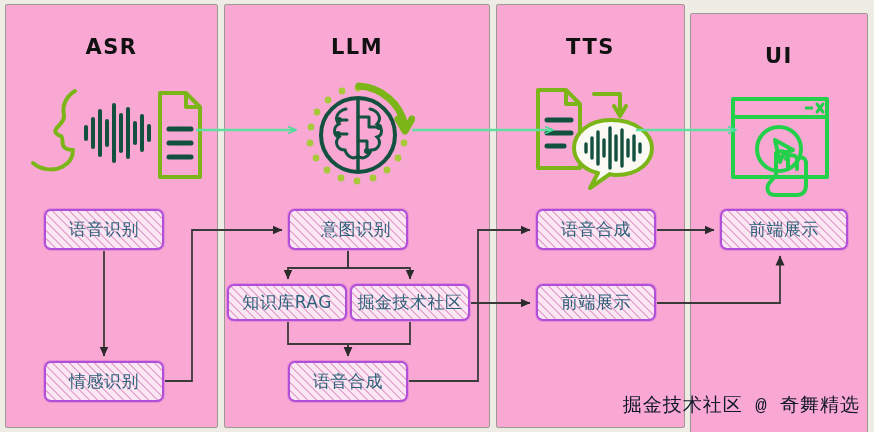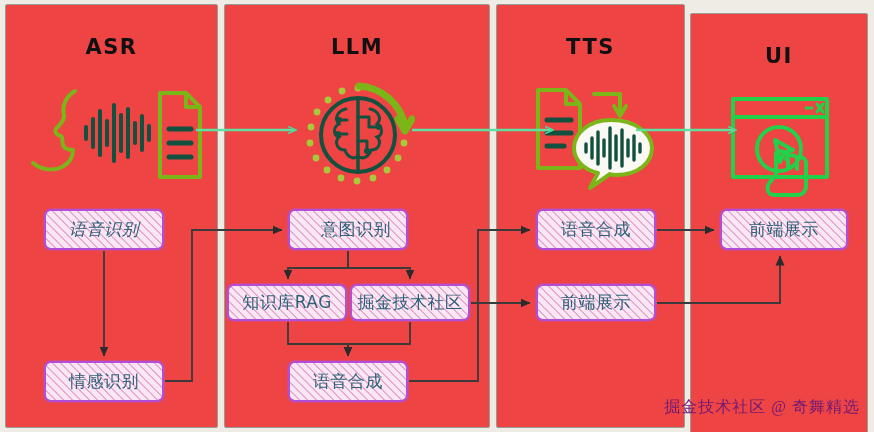--- a/index.html
+++ b/index.html
@@ -8,21 +8,21 @@
     background:#efece5;
     font-family:"Liberation Sans", sans-serif;
     overflow:hidden;
     position:relative;
   }
   #stage{position:absolute;left:0;top:0;width:874px;height:432px;}
 
   
   .panel{
     position:absolute;
-    background:#ef4444;
+    background:#f9a8d4;
     border:1px solid #9b9b93;
     border-radius:2px;
     box-sizing:border-box;
   }
   .panel-title{
     position:absolute;
     width:100%;
     text-align:center;
     font-family:"DejaVu Sans", sans-serif;
     font-weight:bold;
@@ -74,23 +74,23 @@
   }
 
   
   .wires{position:absolute;left:0;top:0;width:874px;height:432px;pointer-events:none;}
 
   
   .watermark{
     position:absolute;
     right:14px;
     bottom:14px;
-    font-family:Liberation Serif, serif;
-    font-size:16px;
-    color:#701a75;
+    font-family:Liberation Mono, monospace;
+    font-size:19px;
+    color:#0f172a;
     letter-spacing:1px;
     user-select:none;
     white-space:nowrap;
   }
 </style>
 </head>
 <body>
 
 <div id="stage">
 
@@ -270,21 +270,21 @@
       <path d="M409,381 L478,381 L478,230 L530,230"></path>
 
       <path d="M471,303 L530,303"></path>
 
       <path d="M657,230 L714,230"></path>
 
       <path d="M657,303 L780,303 L780,256"></path>
     </g>
   </svg>
 
-  <div class="node" style="left:44px;top:209px;width:120px;height:41px;font-style:italic;">
+  <div class="node" style="left:44px;top:209px;width:120px;height:41px;">
     <span>语音识别</span>
   </div>
 
   <div class="node" style="left:44px;top:361px;width:120px;height:41px;">
     <span>情感识别</span>
   </div>
 
   <div class="node" style="left:288px;top:209px;width:120px;height:41px;padding-left:16px;">
     <span>意图识别</span>
   </div>

